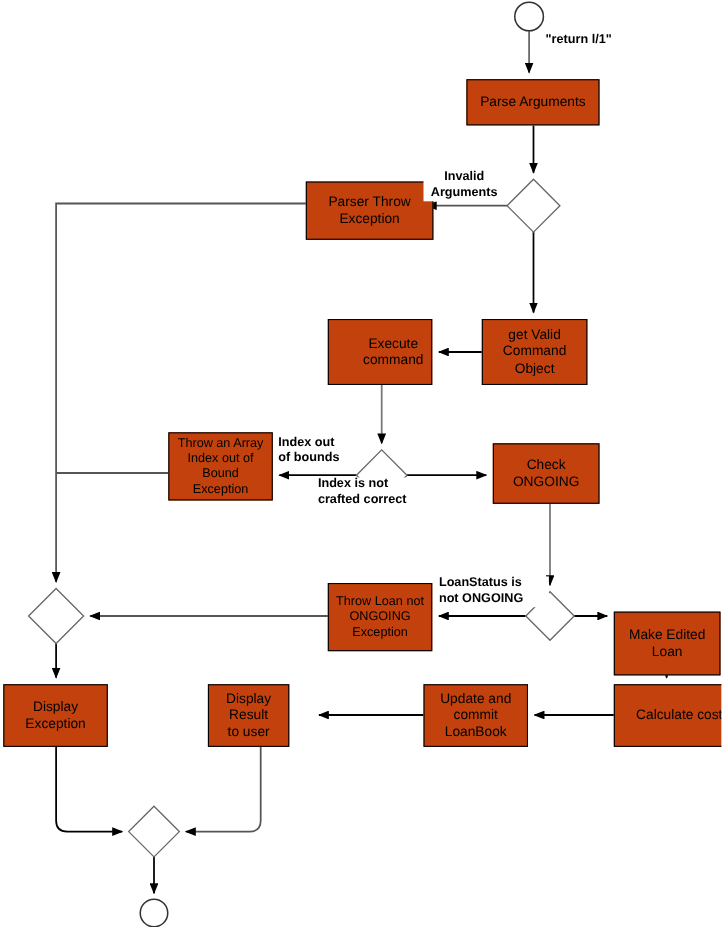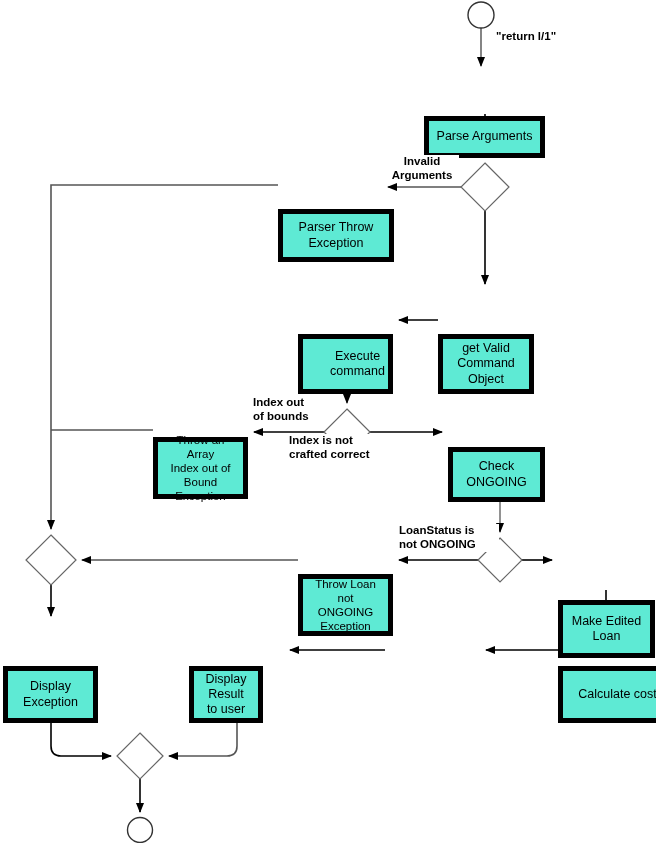--- a/index.html
+++ b/index.html
@@ -26,24 +26,23 @@
     position: absolute;
     box-sizing: border-box;
     display: flex;
     align-items: center;
     justify-content: center;
     text-align: center;
     line-height: 1.22;
     color: #000000;
   }
   .node.process {
-    border: 5px solid #000000;
-    background: #5eead4;
+    border: 1px solid #000000;
+    background: #c2410c;
     font-size: 12.5px;
-    margin-top: 44px;
   }
   .node.process span {
     display: block;
     padding: 0 4px;
   }
   .edge-label {
     position: absolute;
     font-size: 11.5px;
     font-weight: bold;
     color: #000000;
@@ -154,20 +153,23 @@
   </div>
 
   <div class="node process" style="left:558px; top:556px; width:97px; height:58px;">
     <span>Make Edited<br>Loan</span>
   </div>
 
   <div class="node process" style="left:558px; top:622px; width:119px; height:57px;">
     <span>Calculate cost</span>
   </div>
 
+  <div class="node process" style="left:385px; top:622px; width:95px; height:57px;">
+    <span>Update and<br>commit<br>LoanBook</span>
+  </div>
 
   <div class="node process" style="left:189px; top:622px; width:74px; height:57px;">
     <span>Display Result<br>to user</span>
   </div>
 
   <div class="node process" style="left:3px; top:622px; width:95px; height:57px;">
     <span>Display<br>Exception</span>
   </div>
 
   <div class="edge-label left" style="left:496px; top:30px; width:92px;">"return l/1"</div>

